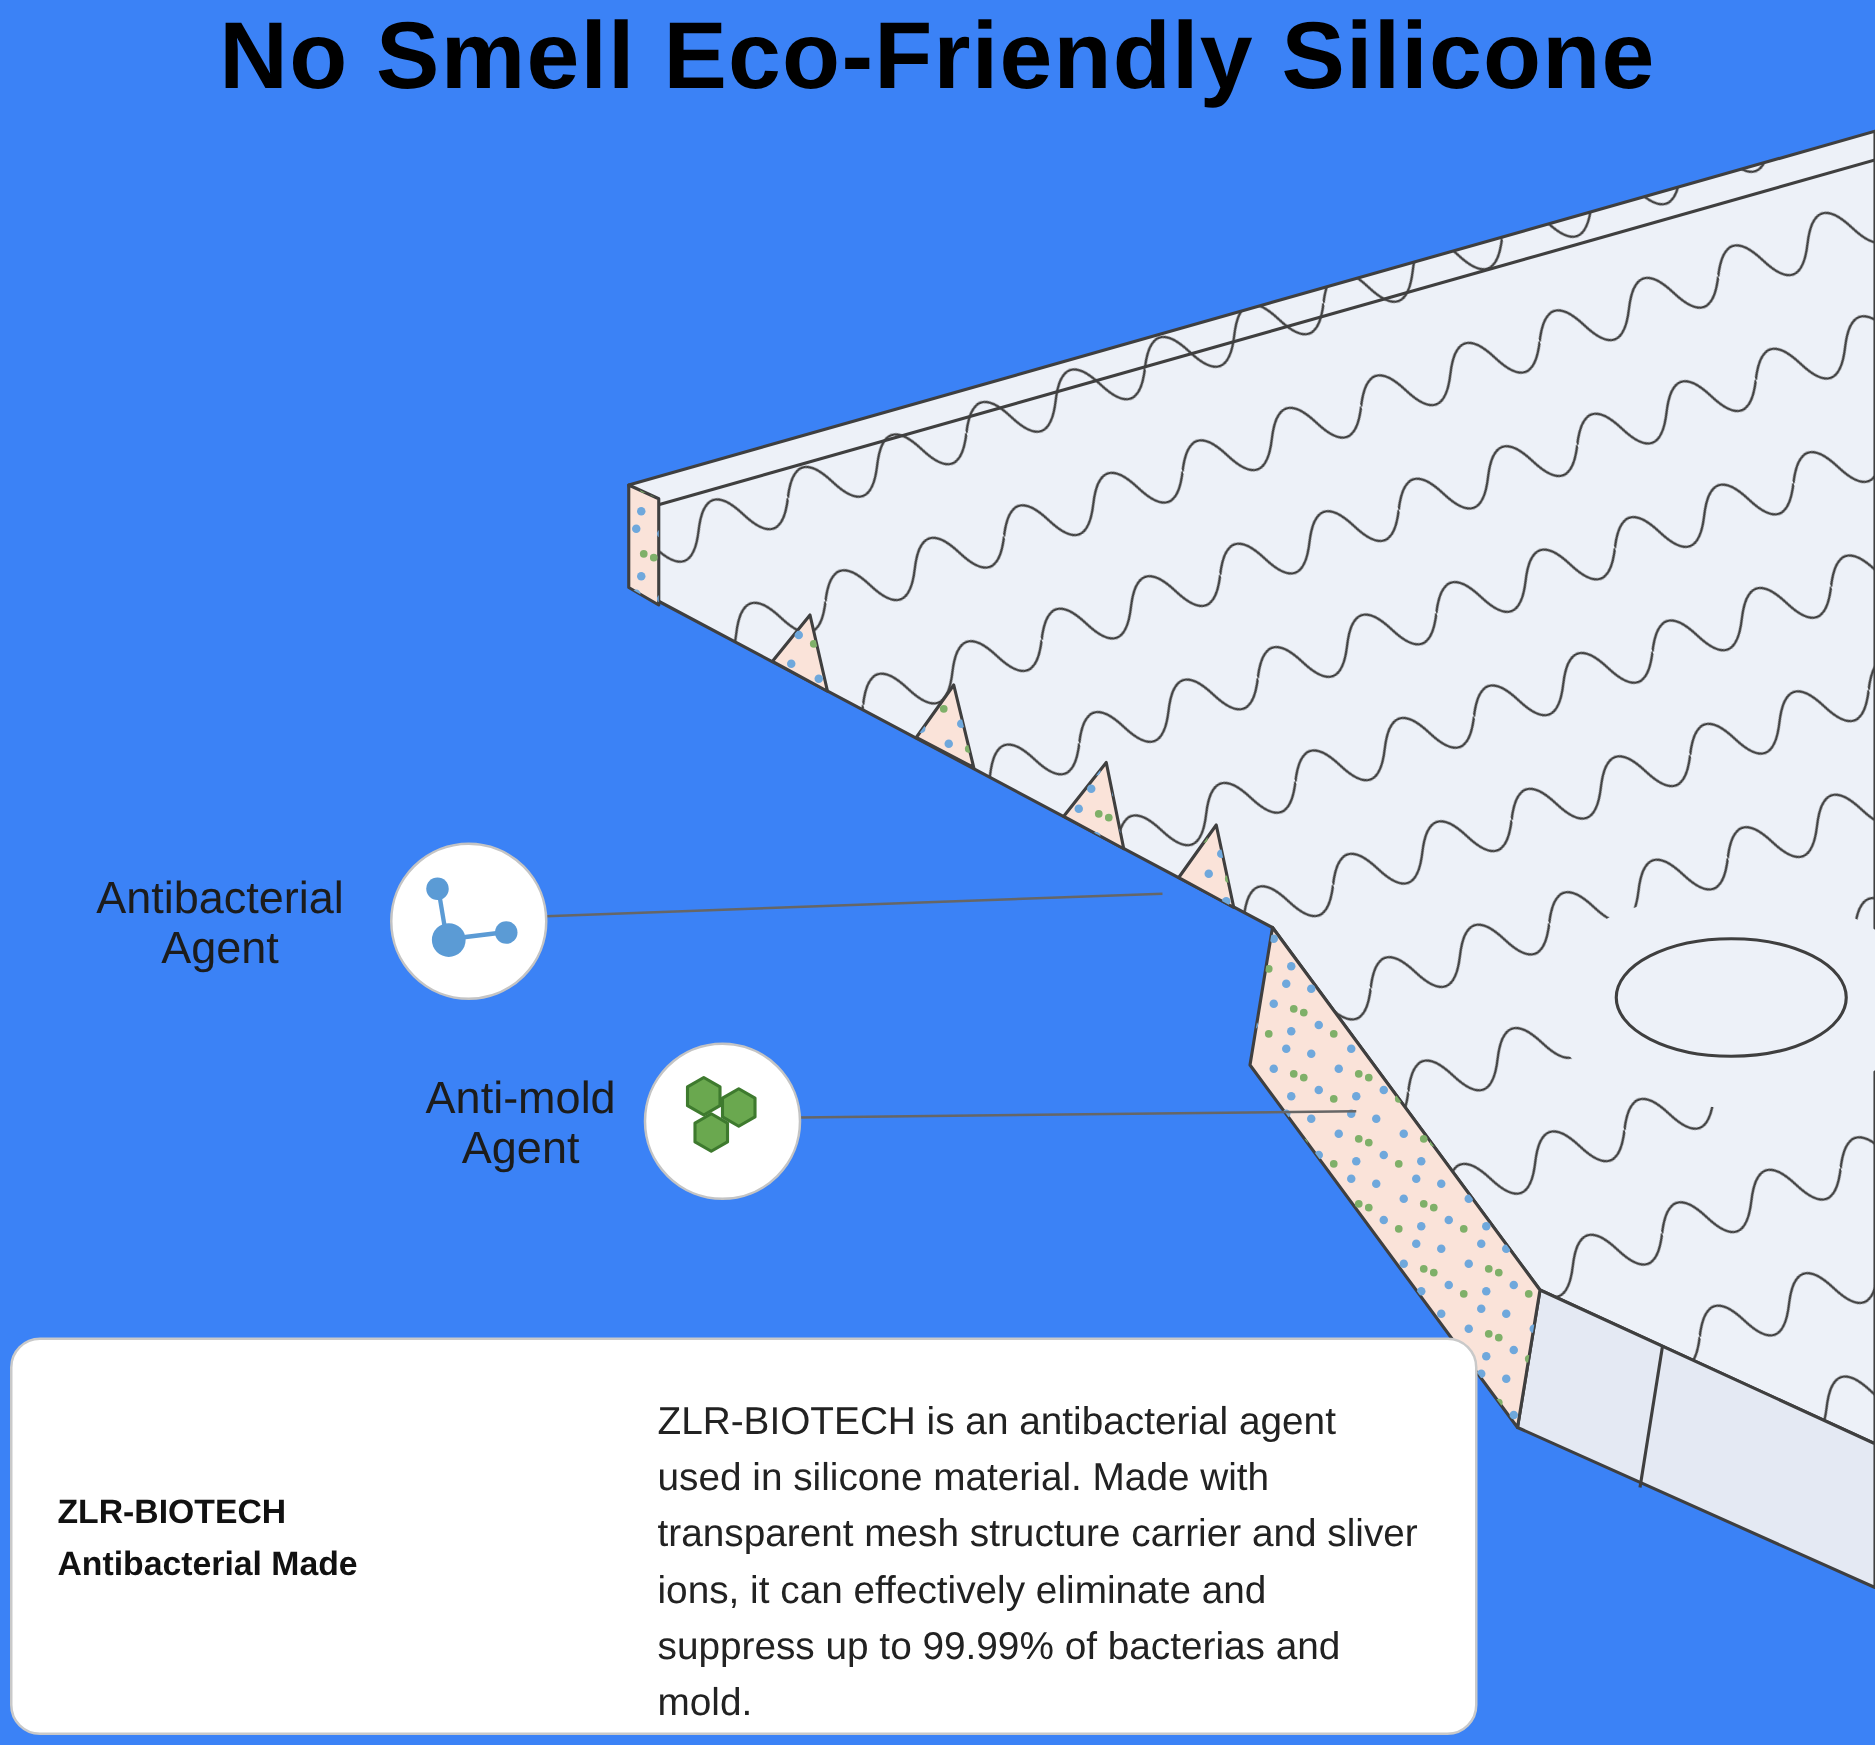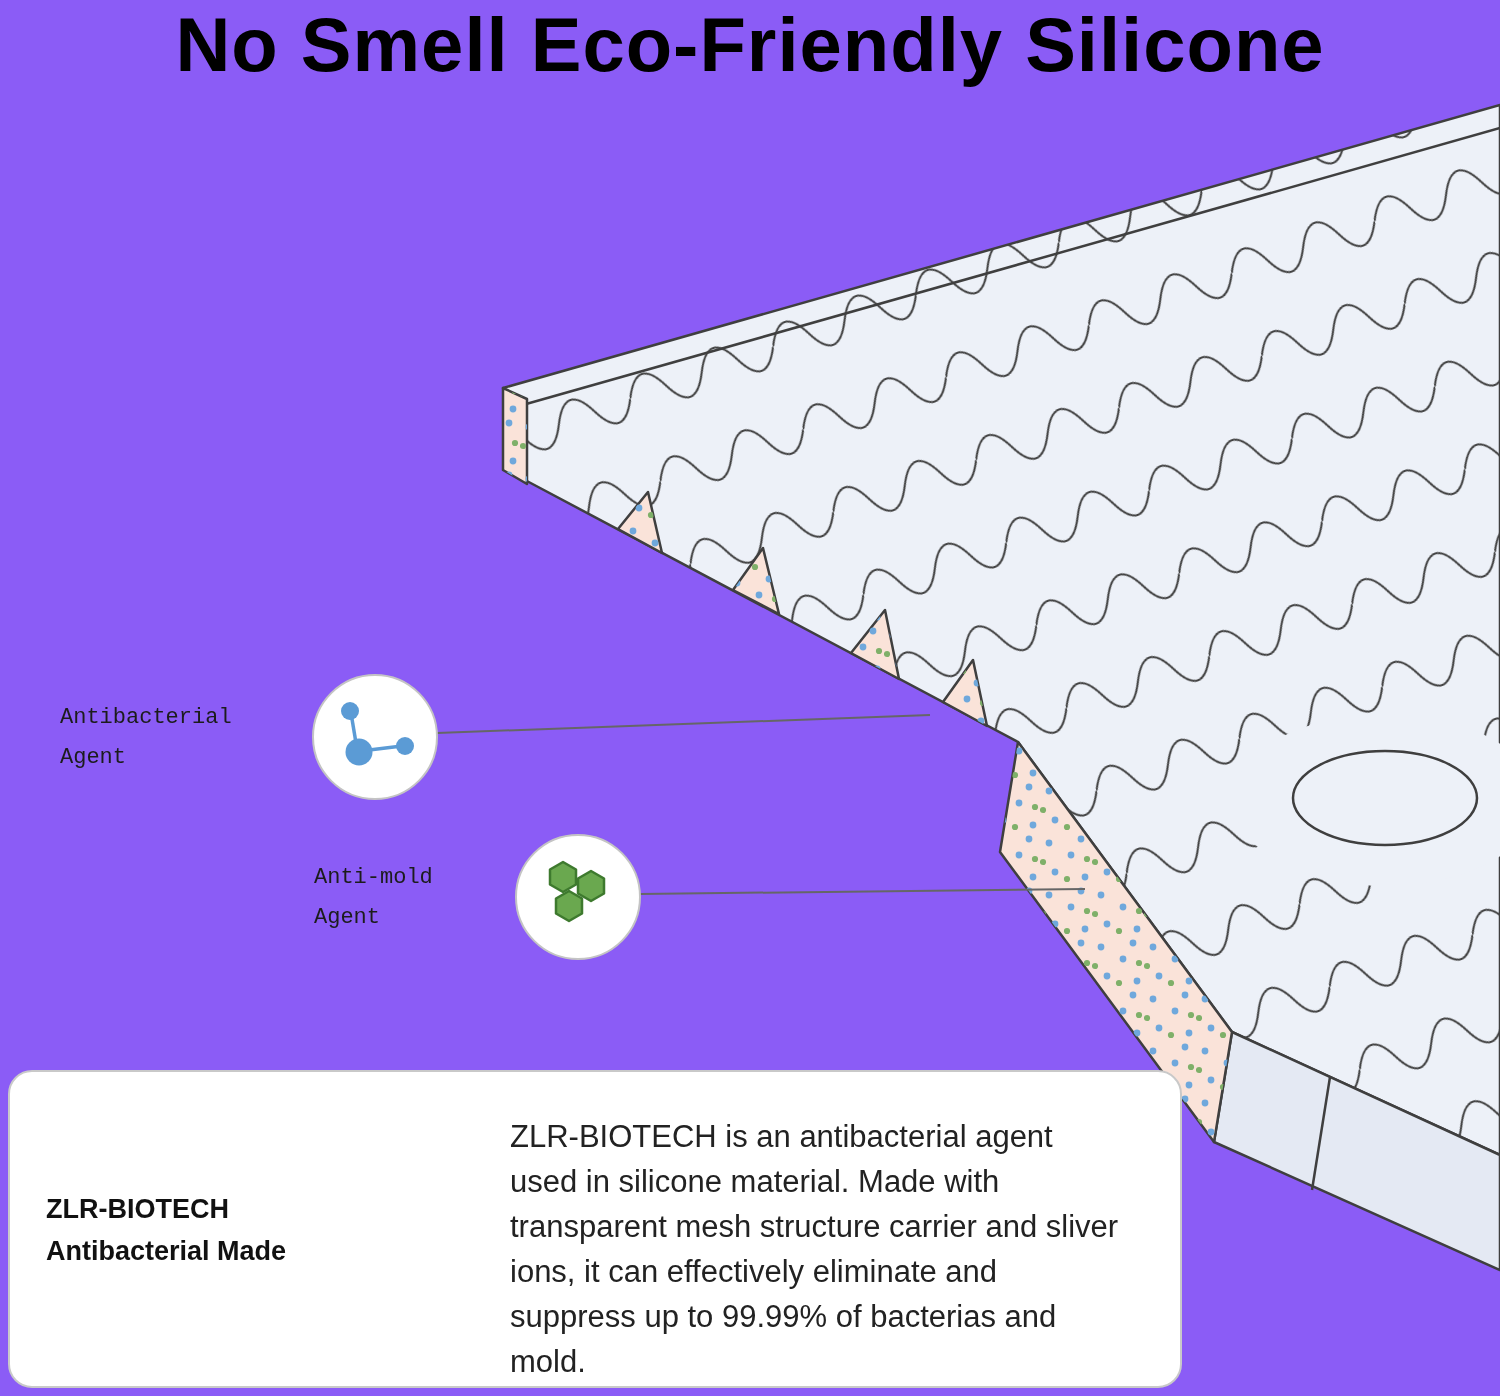--- a/index.html
+++ b/index.html
@@ -8,44 +8,44 @@
     --cross-section-pink:#fae3d9;
     --dot-blue:#6fa8dc;
     --dot-green:#7fb069;
     --agent-blue:#5b9bd5;
     --agent-green:#6aa84f;
     --agent-green-dark:#3e7a2e;
   }
   *{box-sizing:border-box}
   body{margin:0;background:#ffffff}
   .stage{
-    position:relative;width:1500px;height:1396px;background:#8b5cf6;overflow:hidden;
+    position:relative;width:1500px;height:1396px;background:#3b82f6;overflow:hidden;
     font-family:"Liberation Sans","DejaVu Sans",sans-serif;color:#111;
   }
   .illustration{position:absolute;left:0;top:0;width:1500px;height:1396px}
   .title{
     position:absolute;top:0;left:0;width:100%;margin:0;text-align:center;
     font-size:76px;font-weight:bold;letter-spacing:1px;color:#000;line-height:1.18;
   }
   .callout-label{
-    position:absolute;text-align:left;font-size:22px;line-height:40px;color:#1c1c1c;font-family:Liberation Mono, monospace;
+    position:absolute;text-align:center;font-size:36px;line-height:40px;color:#1c1c1c;
   }
   .callout-label span{display:block}
   #label-antibacterial{left:60px;top:698px;width:232px}
   #label-antimold{left:314px;top:858px;width:205px}
   .info-card{
     position:absolute;left:8px;top:1070px;width:1174px;height:318px;
     background:#fff;border:2px solid #c9c9c9;border-radius:24px;
   }
   .info-heading{
     position:absolute;left:36px;top:116px;font-size:27px;font-weight:bold;
     line-height:42px;color:#111;white-space:nowrap;
   }
   .info-body{
-    position:absolute;left:500px;top:42px;width:618px;
+    position:absolute;left:516px;top:42px;width:618px;
     font-size:31px;line-height:45px;color:#222;
   }
 </style>
 </head>
 <body>
 
 <div class="stage">
 
   <h1 class="title">No Smell Eco-Friendly Silicone</h1>
 

